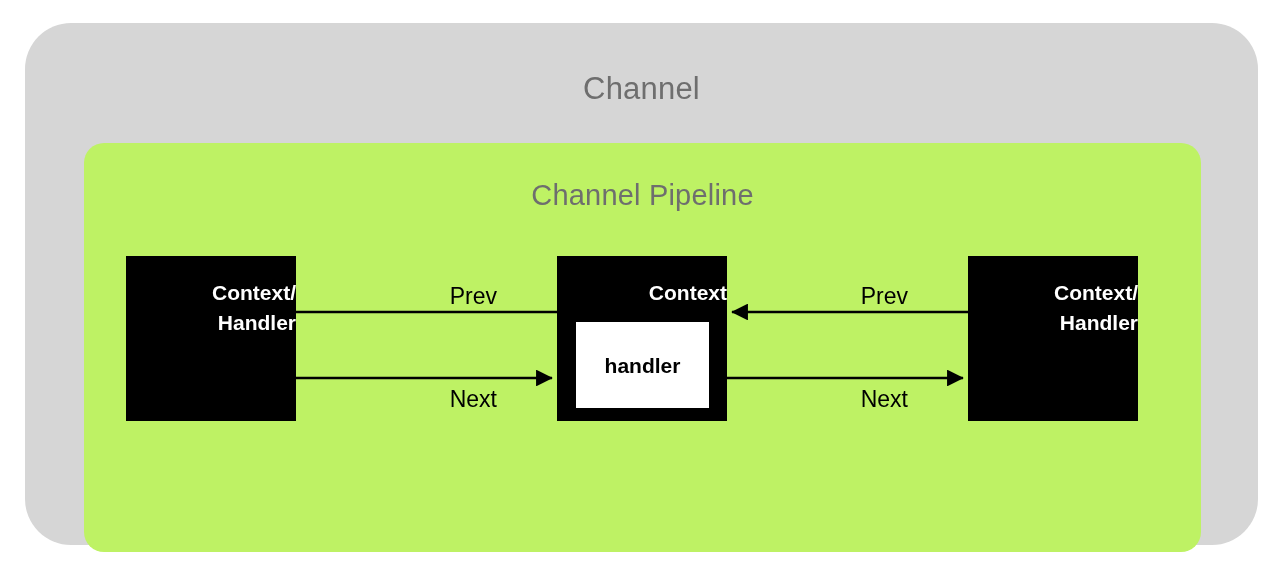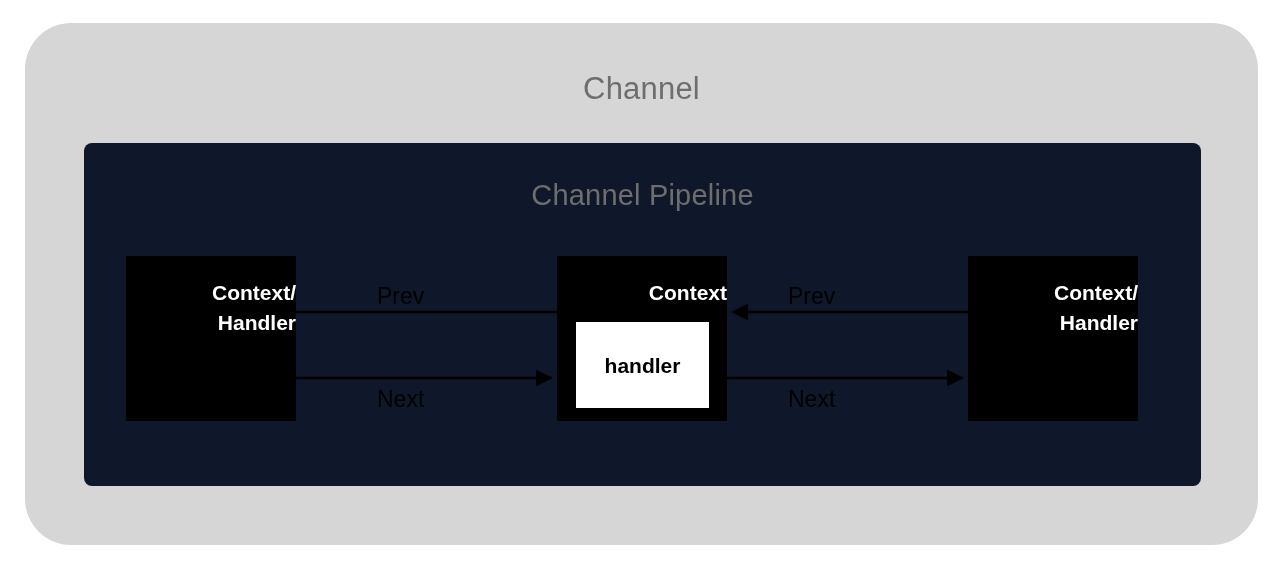--- a/index.html
+++ b/index.html
@@ -45,23 +45,23 @@
     line-height: 1;
     white-space: nowrap;
   }
 
   
   .pipeline-box {
     position: absolute;
     left: 59px;
     top: 120px;
     width: 1117px;
-    height: 343px;
-    background: #0f172a;
-    border-radius: 8px;
+    height: 409px;
+    background: #bef264;
+    border-radius: 20px;
     box-sizing: border-box;
   }
 
   .pipeline-title {
     position: absolute;
     left: 0;
     top: 38px;
     width: 1117px;
     text-align: center;
     font-size: 29px;
@@ -156,21 +156,21 @@
     pointer-events: none;
   }
 
   
   .edge-label {
     position: absolute;
     font-size: 23px;
     color: #000000;
     line-height: 1;
     white-space: nowrap;
-    text-align: left;
+    text-align: right;
   }
   .lbl-prev-left  { left: 377px; top: 285px; width: 120px; }
   .lbl-next-left  { left: 377px; top: 388px; width: 120px; }
   .lbl-prev-right { left: 788px; top: 285px; width: 120px; }
   .lbl-next-right { left: 788px; top: 388px; width: 120px; }
 </style>
 </head>
 <body>
 
 <div class="canvas">

